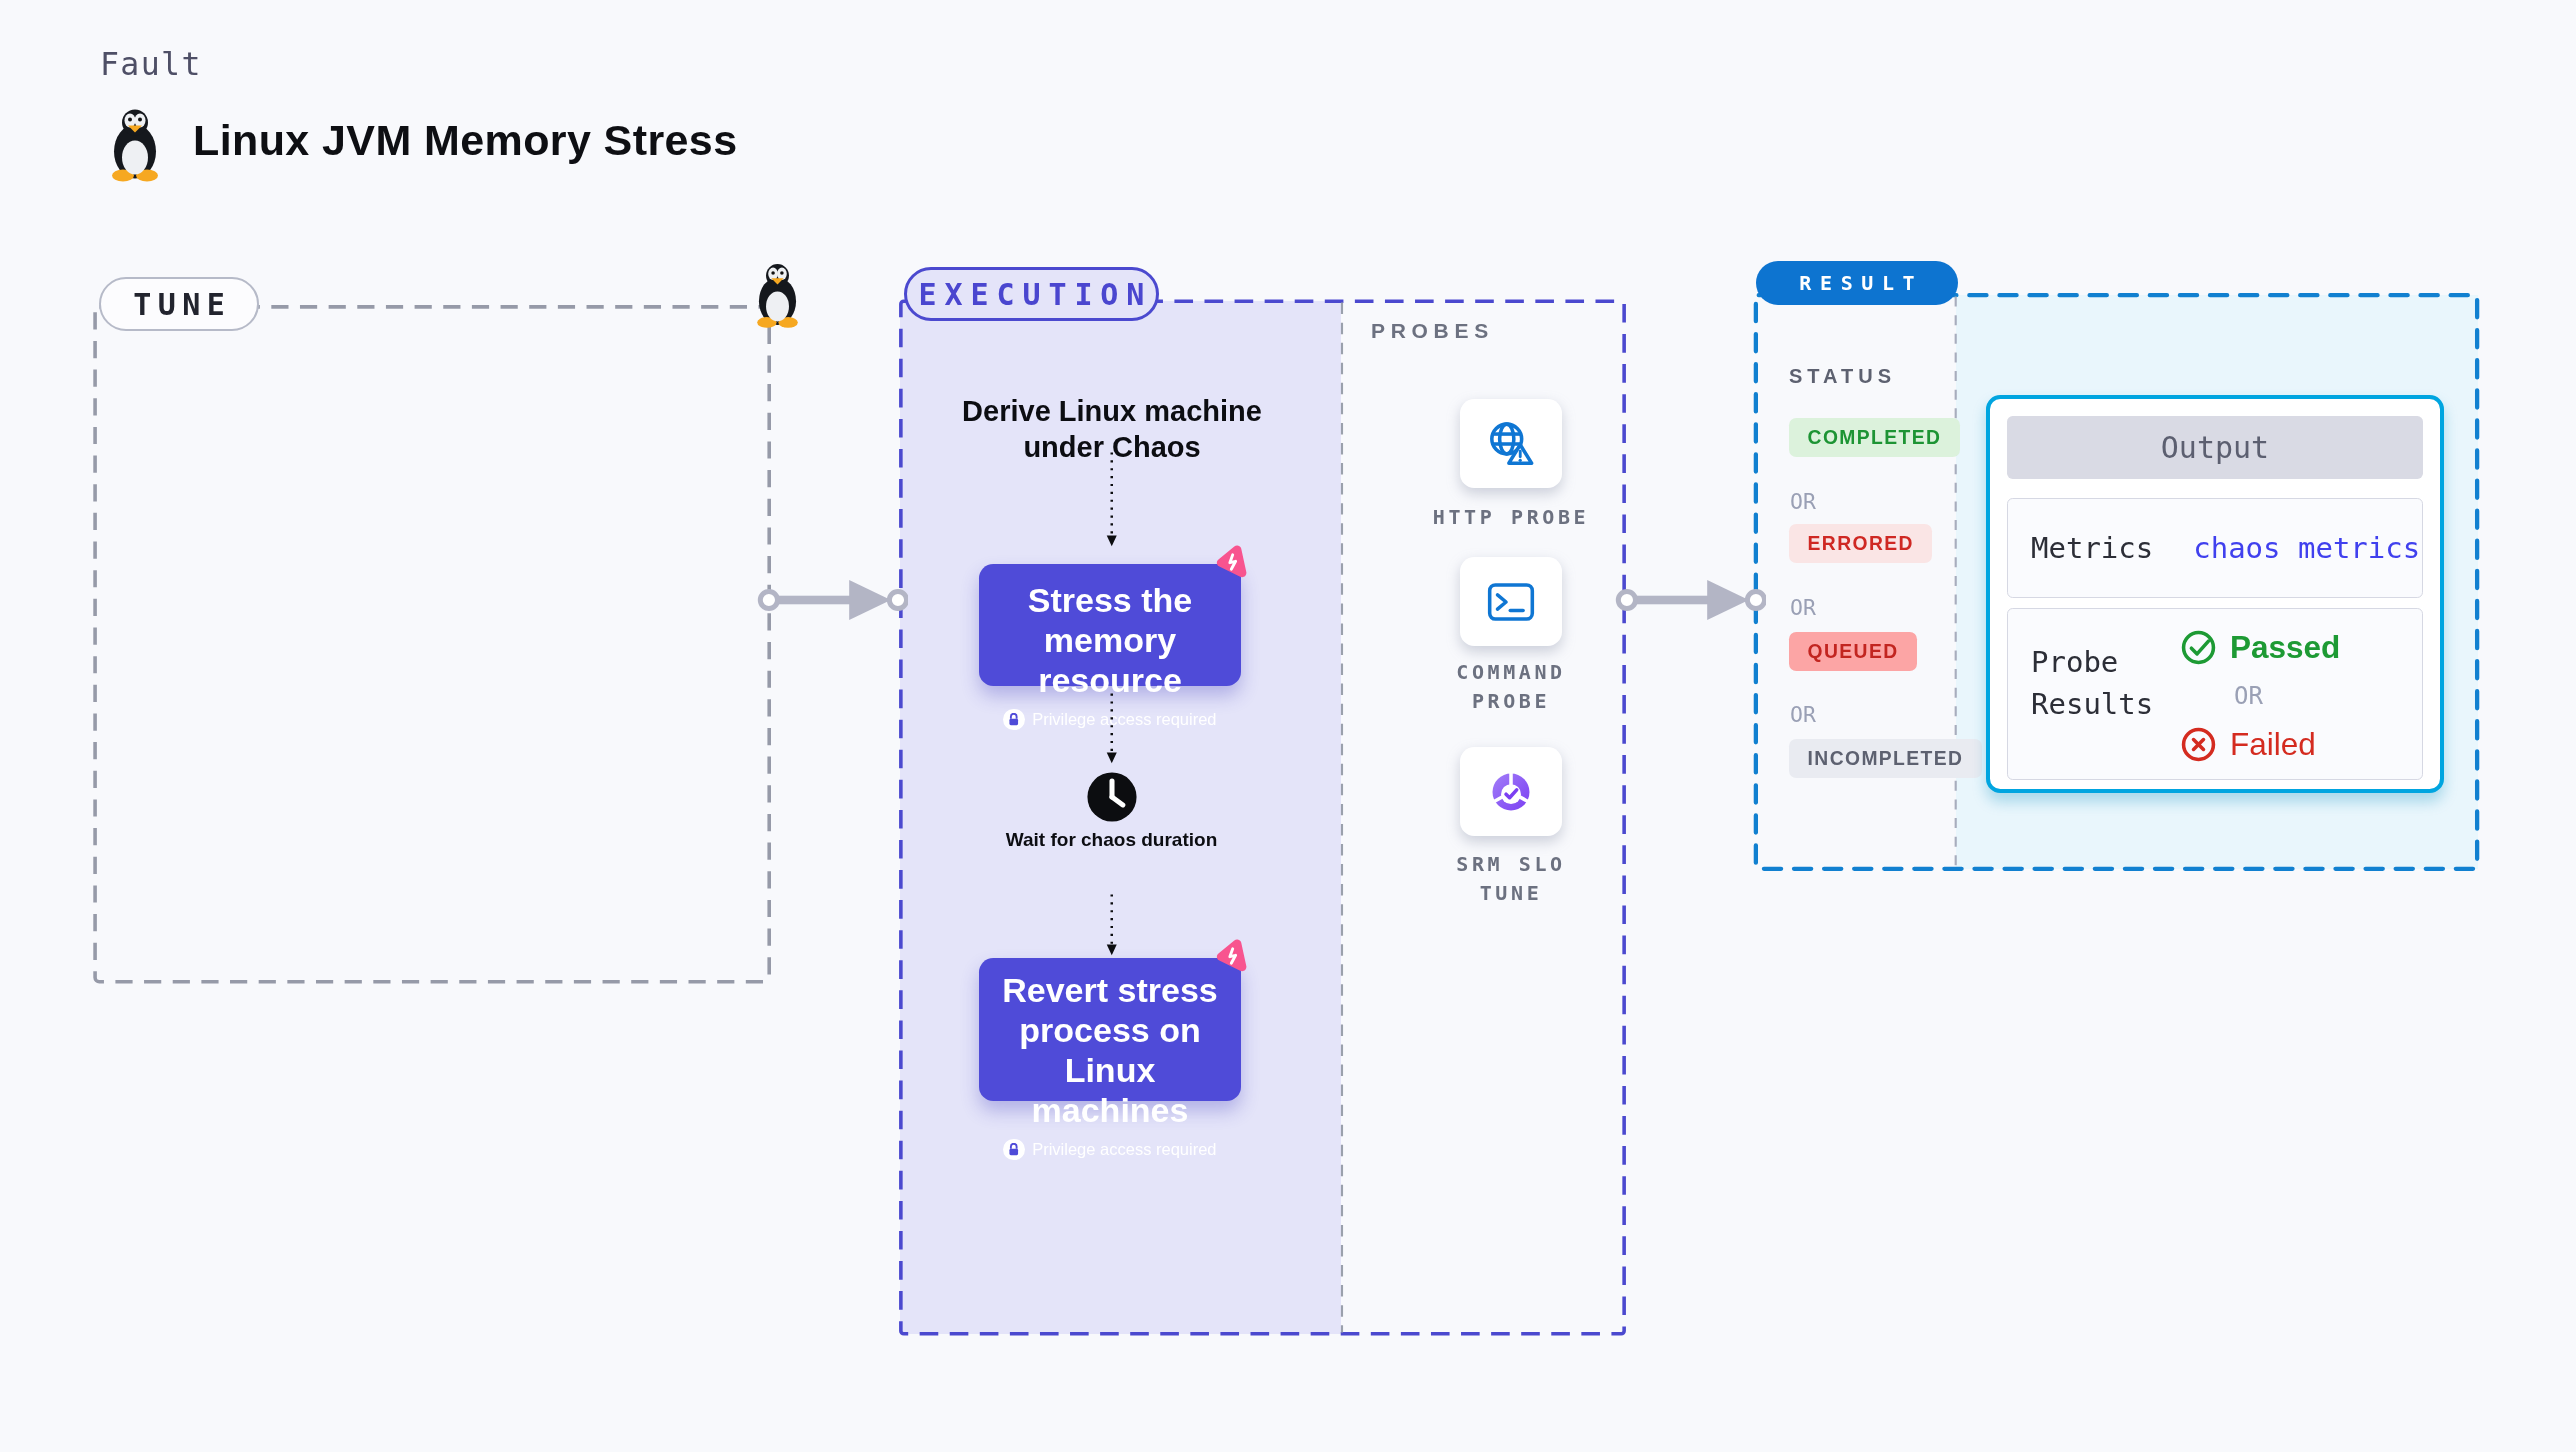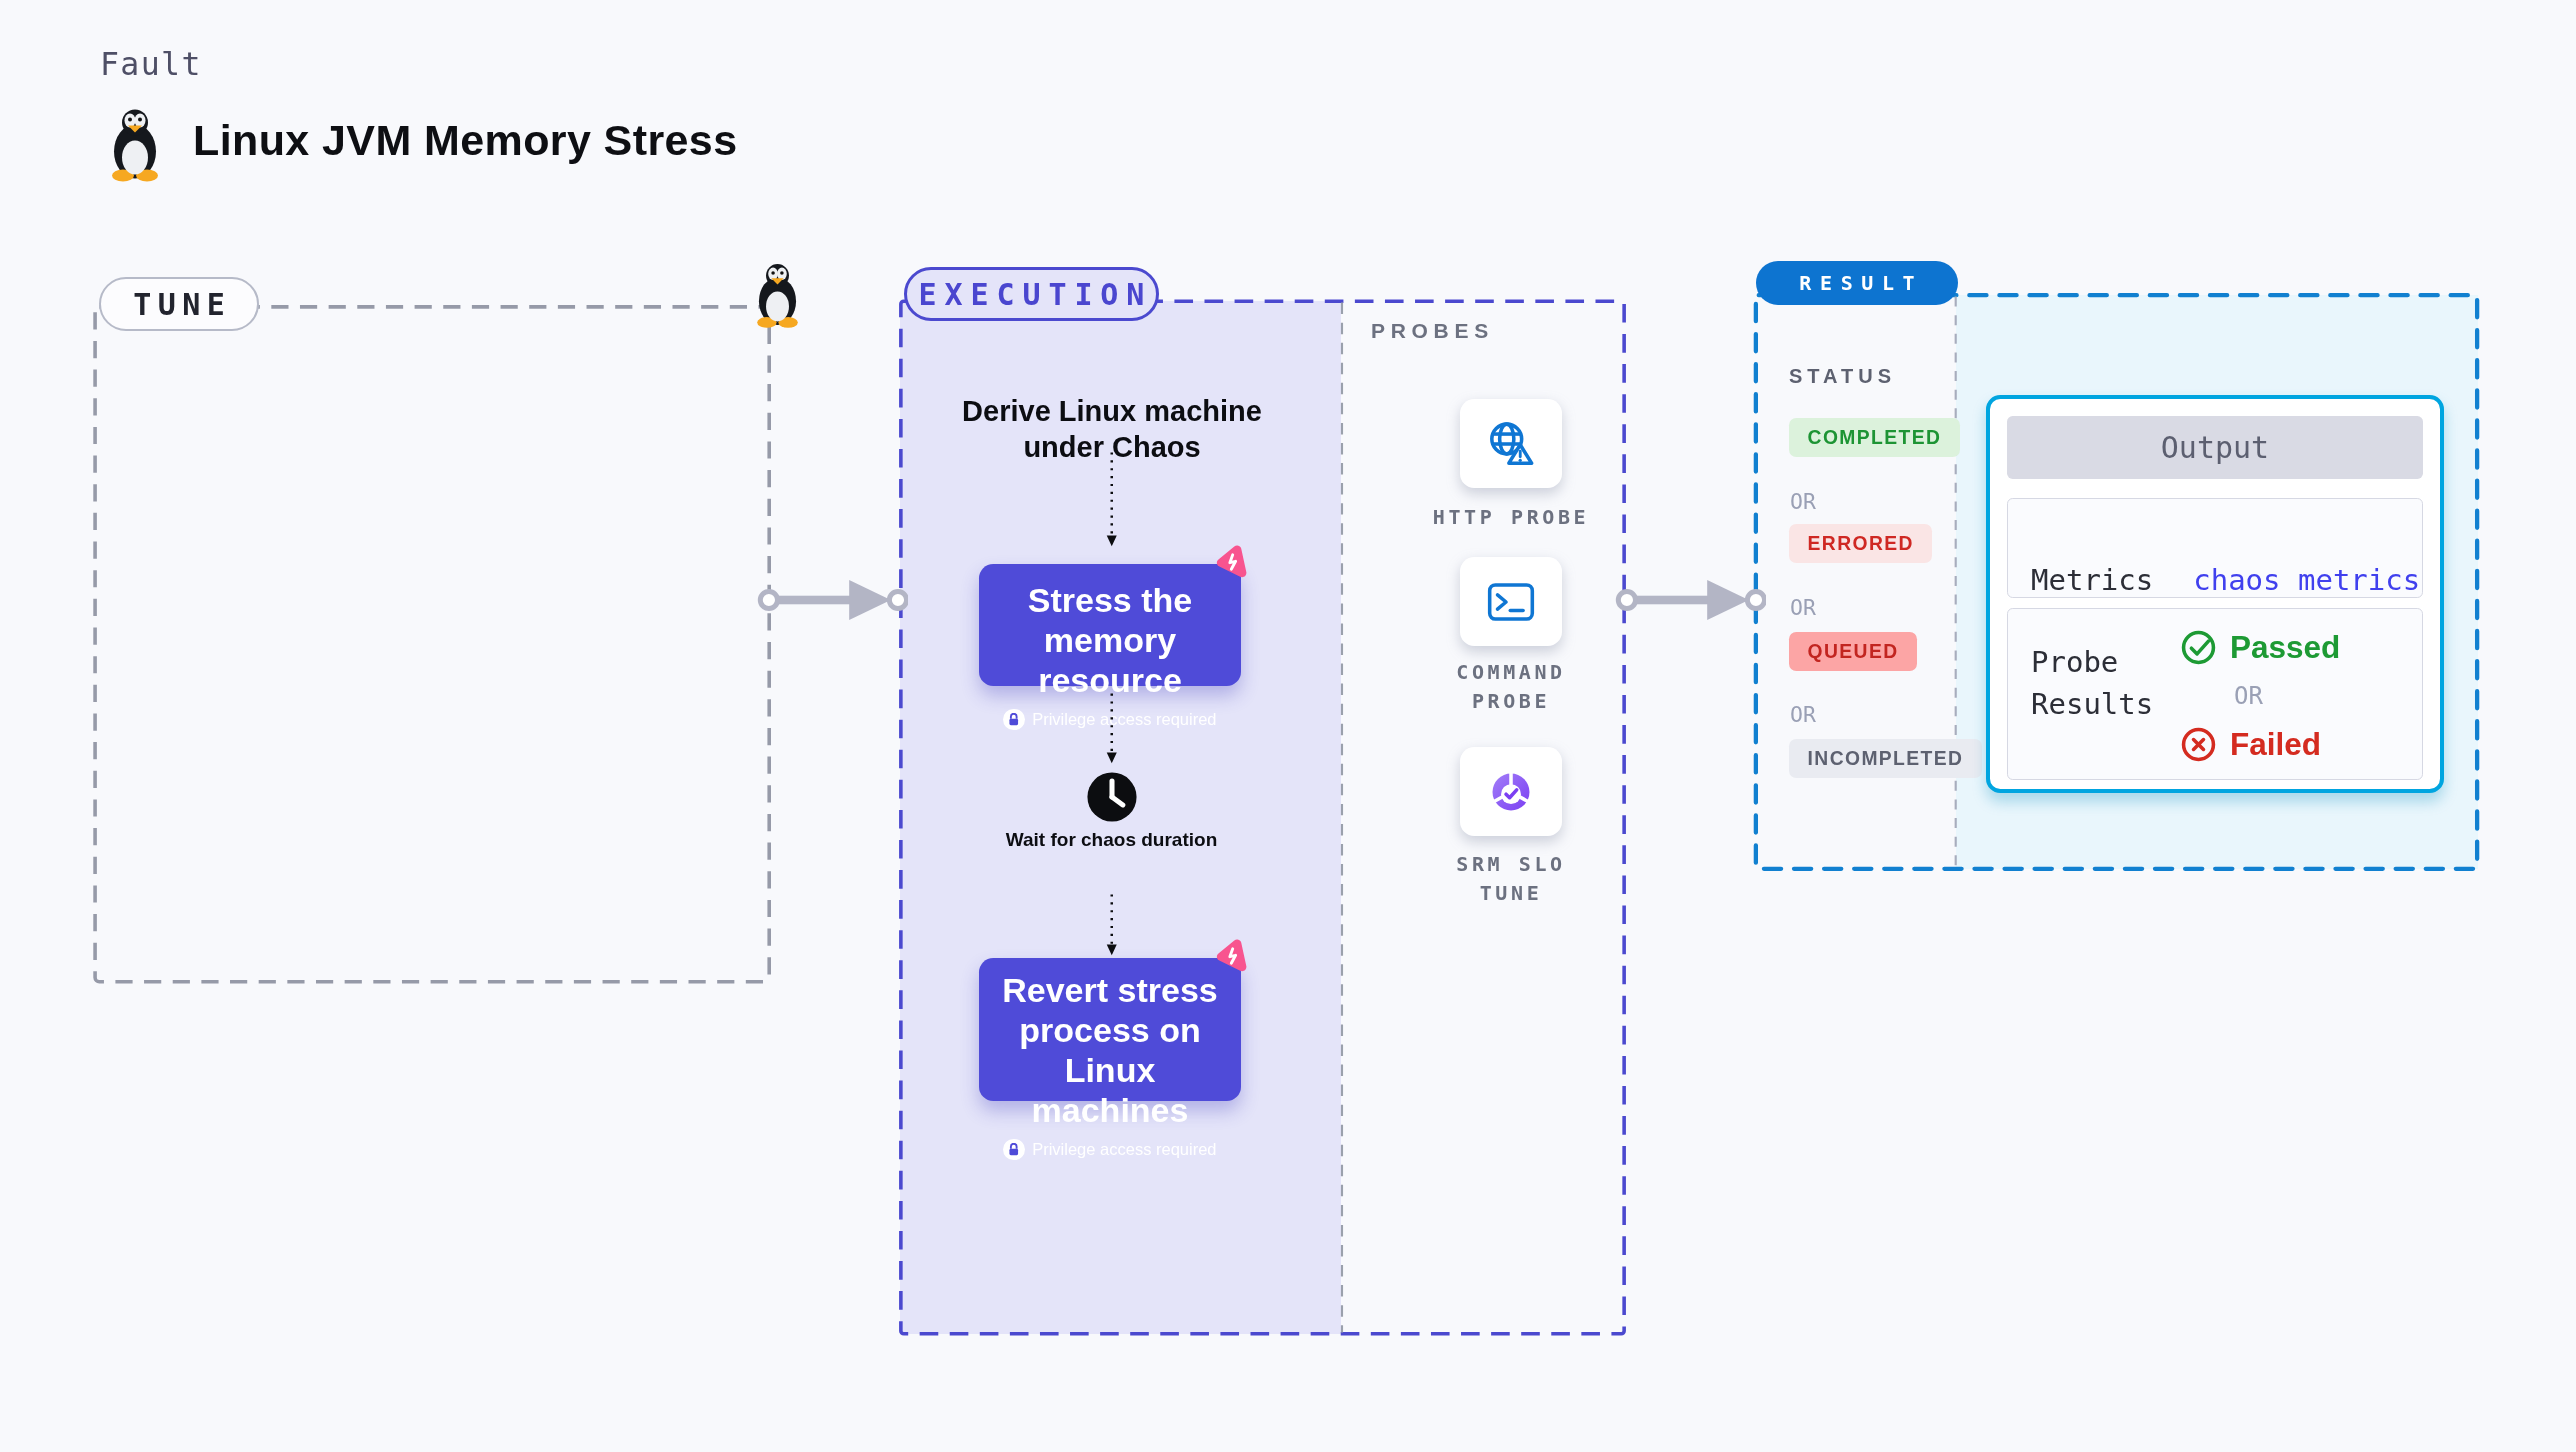--- a/index.html
+++ b/index.html
@@ -54,29 +54,29 @@
   .status-label{left:1789px;top:365px;font-size:20px;font-weight:bold;color:#5d6170;letter-spacing:5px;font-family:"Liberation Sans",sans-serif}
   .status-badge{display:inline-block;padding:8.6px 18.6px;border-radius:7.2px;font-family:"Liberation Sans",sans-serif;font-weight:bold;font-size:19.3px;letter-spacing:1.4px}
   .b-completed{background:#dcf2dc;color:#1d9434}
   .b-errored{background:#fae5e5;color:#cf2823}
   .b-queued{background:#fca5a5;color:#c22520}
   .b-incompleted{background:#e9ebf1;color:#5d6170}
   .or-text{font-size:21.5px;color:#9aa0b5}
 
   .output-card{left:1986px;top:395px;width:458px;height:398px;background:#fff;border:4.3px solid #00a5e0;border-radius:14.3px;box-shadow:0 8.6px 14.3px rgba(0,140,190,.28)}
   .output-header{position:absolute;left:17px;top:17px;right:17px;height:63px;background:#d9dae4;border-radius:5.7px;display:flex;align-items:center;justify-content:center;font-size:30px;color:#5c5f70}
-  .metrics-row{position:absolute;left:17px;top:99px;right:17px;height:100px;background:#fafbfe;border:1.4px solid #d6d8e3;border-radius:5.7px;display:flex;align-items:flex-end}
+  .metrics-row{position:absolute;left:17px;top:99px;right:17px;height:100px;background:#fafbfe;border:1.4px solid #d6d8e3;border-radius:5.7px;display:flex;align-items:center}
   .metrics-label{margin-left:23px;font-size:29px;color:#2c2e37}
   .metrics-value{margin-left:40px;font-size:29px;color:#4040ee}
   .proberes-row{position:absolute;left:17px;top:209px;right:17px;height:172px;background:#fafbfe;border:1.4px solid #d6d8e3;border-radius:5.7px}
   .proberes-label{position:absolute;left:23px;top:31.5px;width:143px;font-size:29px;line-height:1.45;color:#2c2e37}
   .proberes-col{position:absolute;left:172px;top:20px}
   .pf-row{display:flex;align-items:center;gap:13px}
   .passed-text{font-family:"Liberation Sans",sans-serif;font-weight:bold;font-size:31.5px;color:#1d9a34}
-  .failed-text{font-family:"Liberation Sans",sans-serif;font-weight:bold;font-size:31.5px;color:#d42b20}
+  .failed-text{font-family:"Liberation Sans",sans-serif;font-weight:normal;font-size:31.5px;color:#d42b20}
   .pf-or{margin:15.8px 0 15.8px 54px;font-size:24px;color:#9aa0b5}
 </style>
 </head>
 <body>
 
 <div id="canvas">
 
   <div class="abs" style="left:900px;top:301px;width:441px;height:1033px;background:#e4e4f9"></div>
   <div class="abs" style="left:1956px;top:295px;width:522px;height:574px;background:#e9f6fc"></div>
 

